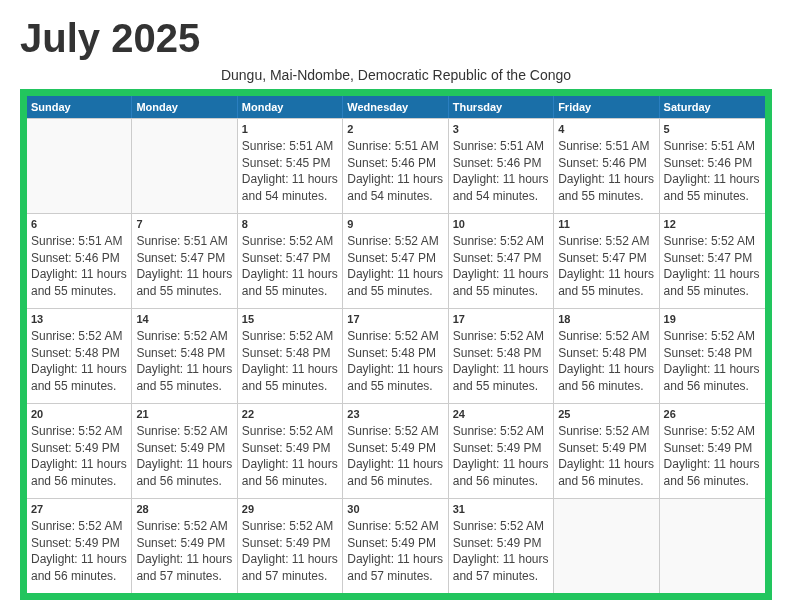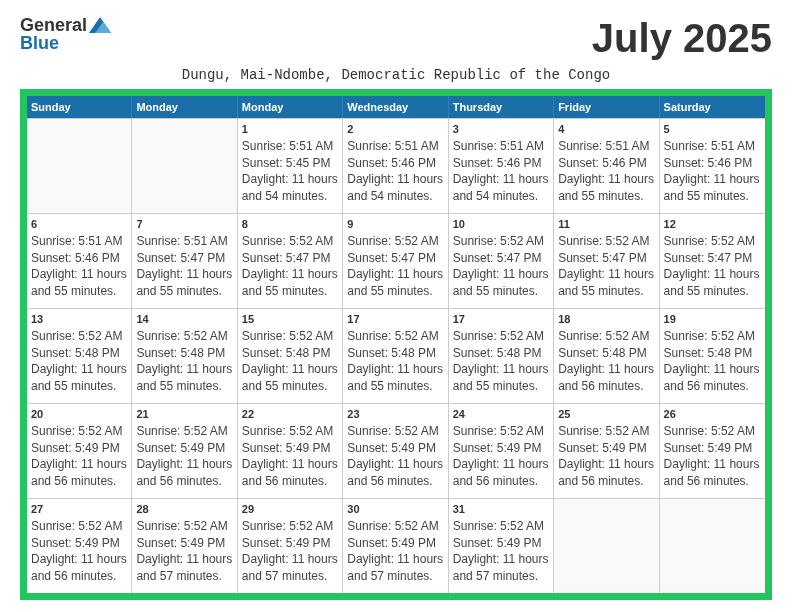--- a/index.html
+++ b/index.html
@@ -55,21 +55,20 @@
       font-weight: bold;
       color: #333;
       text-align: right;
     }
     .subtitle {
       font-size: 14px;
       color: #333;
       text-align: center;
       margin-bottom: 6px;
       font-weight: normal;
-      font-family: Liberation Mono, monospace;
     }
     .calendar {
       flex: 1;
       display: flex;
       flex-direction: column;
       border: 7px solid #22c55e;
     }
     .cal-header {
       display: grid;
       grid-template-columns: repeat(7, 1fr);
@@ -123,30 +122,20 @@
       font-size: 12px;
       color: #444;
       line-height: 1.4;
     }
   </style>
 </head>
 <body>
 
 <div class="page">
   <div class="header">
-    <div class="logo">
-      <div class="logo-row">
-        <span class="logo-general">General</span>
-        <svg class="logo-icon" viewBox="0 0 22 16" xmlns="http://www.w3.org/2000/svg">
-          <polygon points="0,16 11,0 22,16" fill="#1a6fa8"></polygon>
-          <polygon points="6,16 14,5 22,16" fill="#5aabdb"></polygon>
-        </svg>
-      </div>
-      <span class="logo-blue">Blue</span>
-    </div>
     <div class="month-title">July 2025</div>
   </div>
 
   <div class="subtitle">Dungu, Mai-Ndombe, Democratic Republic of the Congo</div>
 
   <div class="calendar">
     <div class="cal-header">
     <div class="cal-header-cell">Sunday</div>
         <div class="cal-header-cell">Monday</div>
         <div class="cal-header-cell">Monday</div>

